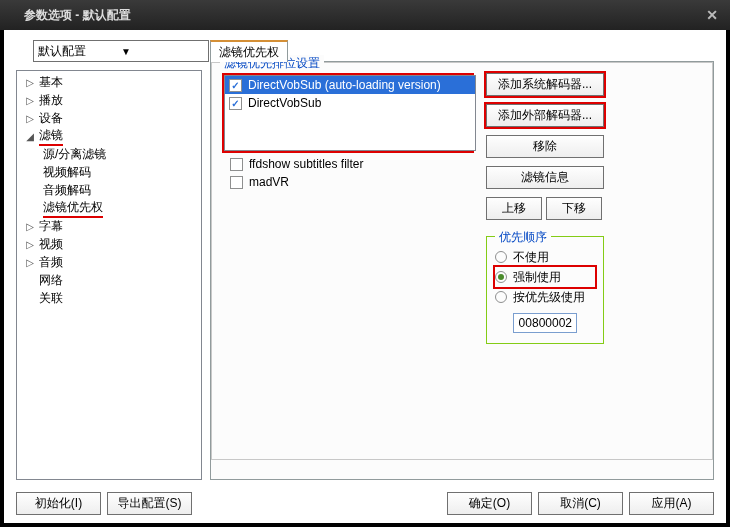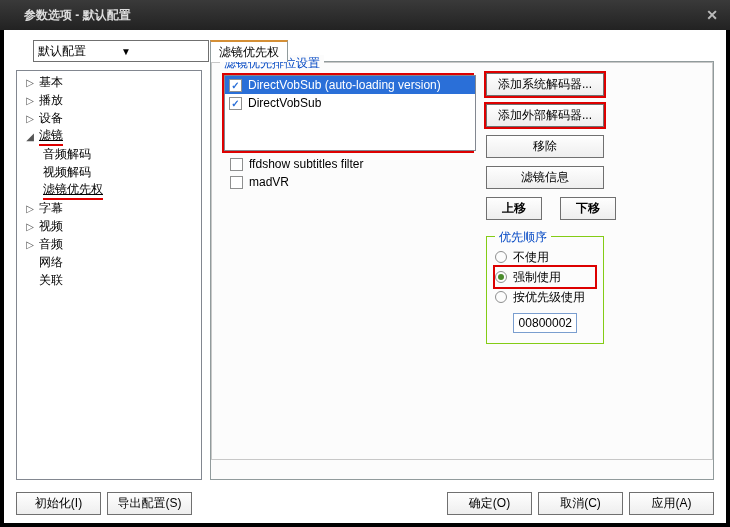--- a/index.html
+++ b/index.html
@@ -12,41 +12,41 @@
 .dropdown-row { position: absolute; top: 10px; left: 29px; }
 .dropdown { width: 176px; height: 22px; border: 1px solid #707070; background: #fff; display: flex; align-items: center; padding: 0 4px; }
 .dropdown span { flex: 1; }
 .dropdown .arrow { font-size: 10px; }
 .tree { position: absolute; top: 40px; left: 12px; width: 186px; height: 410px; border: 1px solid #828790; overflow: auto; padding: 2px 0; background: #fff; }
 .tree-item { display: flex; align-items: center; height: 18px; cursor: pointer; white-space: nowrap; }
 .tree-indent-0 { padding-left: 6px; }
 .tree-indent-1 { padding-left: 24px; }
 .tree-toggle { width: 14px; text-align: center; color: #555; font-size: 10px; }
 .tree-label { padding-left: 2px; }
-.red-underline { border-bottom: 2px solid #d00; padding-bottom: 0px; display: inline-block; text-decoration: underline; }
+.red-underline { border-bottom: 2px solid #d00; padding-bottom: 0px; display: inline-block; }
 .main { position: absolute; top: 10px; left: 206px; right: 12px; height: 440px; }
 .tab-strip { height: 22px; display: flex; align-items: flex-end; }
 .tab { height: 22px; border: 1px solid #919b9c; border-bottom: none; background: #fff; padding: 0 8px; display: flex; align-items: center; position: relative; z-index: 2; border-top: 2px solid #d48f36; }
 .tab-panel { position: absolute; top: 21px; left: 0; right: 0; bottom: 0; border: 1px solid #919b9c; background: #fcfcfc; }
 .group { border: 1px solid #c8c8c8; padding: 10px; position: relative; height: 398px; }
 .group-title { position: absolute; top: -8px; left: 8px; background: #fcfcfc; padding: 0 4px; color: #0046c3; }
 .group-inner { display: flex; gap: 12px; height: 100%; }
 .filter-box { width: 252px; }
 .filter-list { width: 252px; height: 76px; border: 1px solid #828790; background: #fff; }
 .red-box { border: 2px solid #d00; }
 .filter-list-item { display: flex; align-items: center; height: 18px; padding: 0 4px; gap: 6px; }
 .filter-list-item.selected { background: #2a6fd8; color: #fff; }
 .checkbox { width: 13px; height: 13px; border: 1px solid #8e8f8f; background: #fff; display: flex; align-items: center; justify-content: center; font-size: 10px; color: #2a6fd8; }
 .checkbox.checked::after { content: "✓"; color: #2a6fd8; font-weight: bold; }
 .filter-list-item.selected .checkbox.checked::after { color: #2a6fd8; }
 .filter-extra { padding: 2px 4px; }
 .right-col { flex: 1; display: flex; flex-direction: column; gap: 8px; align-items: flex-start; }
 .btn { height: 23px; border: 1px solid #707070; background: linear-gradient(#fefefe,#eee); display: flex; align-items: center; justify-content: center; cursor: pointer; min-width: 50px; }
 .btn.wide { width: 118px; }
-.btn-row { display: flex; gap: 18px; justify-content: center; font-weight: bold; }
+.btn-row { display: flex; gap: 4px; justify-content: center; }
 .btn.half { width: 56px; }
 .red-border { outline: 2px solid #d00; outline-offset: 0px; }
 .priority-group { border: 1px solid #84cc16; margin-top: 8px; padding: 10px 8px 10px 8px; position: relative; width: 118px; }
 .priority-title { position: absolute; top: -8px; left: 8px; background: #fcfcfc; padding: 0 4px; color: #0046c3; }
 .radio-row { display: flex; align-items: center; gap: 6px; height: 20px; }
 .radio { width: 12px; height: 12px; border: 1px solid #8e8f8f; border-radius: 50%; display: flex; align-items: center; justify-content: center; }
 .radio.selected::after { content: ""; width: 6px; height: 6px; background: #4a8b2c; border-radius: 50%; }
 .num-input { width: 64px; height: 20px; border: 1px solid #7a9ecf; margin-top: 6px; padding: 0 4px; display: flex; align-items: center; justify-content: flex-end; font-family: monospace; background: #fff; margin-left: 18px; }
 .bottom-bar { position: absolute; bottom: 8px; left: 12px; right: 12px; display: flex; gap: 6px; }
 .bottom-bar .spacer { flex: 1; }
@@ -77,24 +77,27 @@
         </div>
     <div class="tree-item tree-indent-0">
           <span class="tree-toggle">▷</span>
           <span class="tree-label">设备</span>
         </div>
     <div class="tree-item tree-indent-0">
           <span class="tree-toggle">◢</span>
           <span class="tree-label"><span class="red-underline">滤镜</span></span>
         </div>
     <div class="tree-item tree-indent-1">
+          <span class="tree-label">源/分离滤镜</span>
+        </div>
+    <div class="tree-item tree-indent-1">
+          <span class="tree-label">视频解码</span>
+        </div>
+    <div class="tree-item tree-indent-1">
           <span class="tree-label">音频解码</span>
-        </div>
-    <div class="tree-item tree-indent-1">
-          <span class="tree-label">视频解码</span>
         </div>
     <div class="tree-item tree-indent-1">
           <span class="tree-label"><span class="red-underline">滤镜优先权</span></span>
         </div>
     <div class="tree-item tree-indent-0">
           <span class="tree-toggle">▷</span>
           <span class="tree-label">字幕</span>
         </div>
     <div class="tree-item tree-indent-0">
           <span class="tree-toggle">▷</span>

